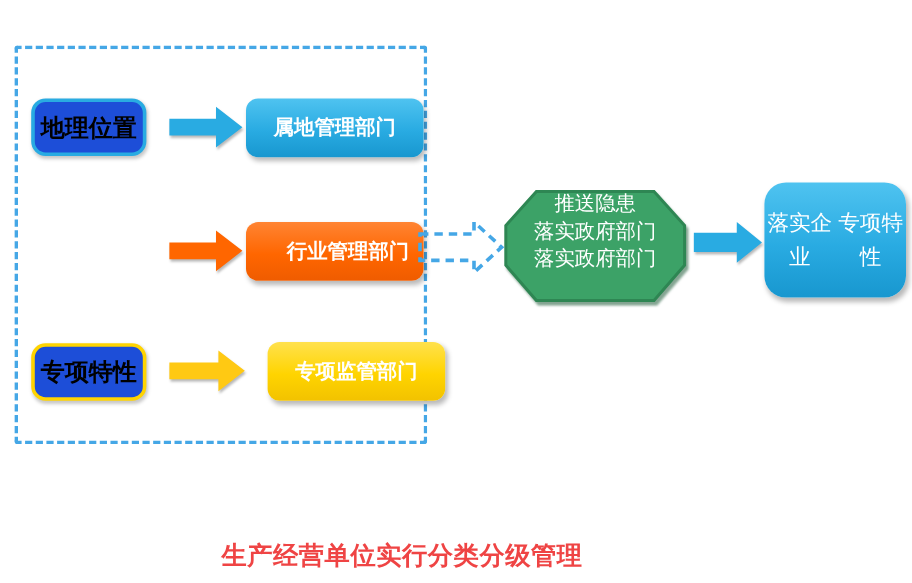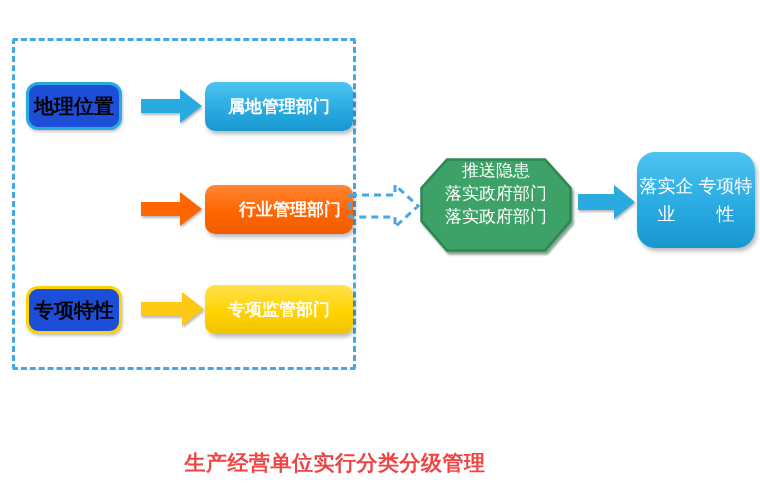--- a/index.html
+++ b/index.html
@@ -47,21 +47,21 @@
     width: 148px; height: 49px;
     border-radius: 10px;
     display: flex; align-items: center; justify-content: center;
     font-weight: bold;
     font-size: 17px;
     color: #ffffff;
     box-shadow: 2px 3px 4px rgba(0,0,0,0.28);
   }
   .dst-blue   { background: linear-gradient(180deg, #4fc3f0 0%, #29abe2 55%, #1897cf 100%); }
   .dst-orange { background: linear-gradient(180deg, #ff8433 0%, #ff6600 55%, #ef5c00 100%); padding-left: 22px; }
-  .dst-yellow { background: linear-gradient(180deg, #ffe14d 0%, #ffd400 55%, #f2c200 100%); }
+  .dst-yellow { background: linear-gradient(180deg, #ffe14d 0%, #ffd400 55%, #f2c200 100%); margin-left: 18px; }
 
   .flow-arrow {
     position: absolute;
     display: block;
   }
   .flow-arrow polygon { stroke: none; }
   .fill-blue   { fill: #29abe2; }
   .fill-orange { fill: #ff6600; }
   .fill-yellow { fill: #ffc913; }
 

